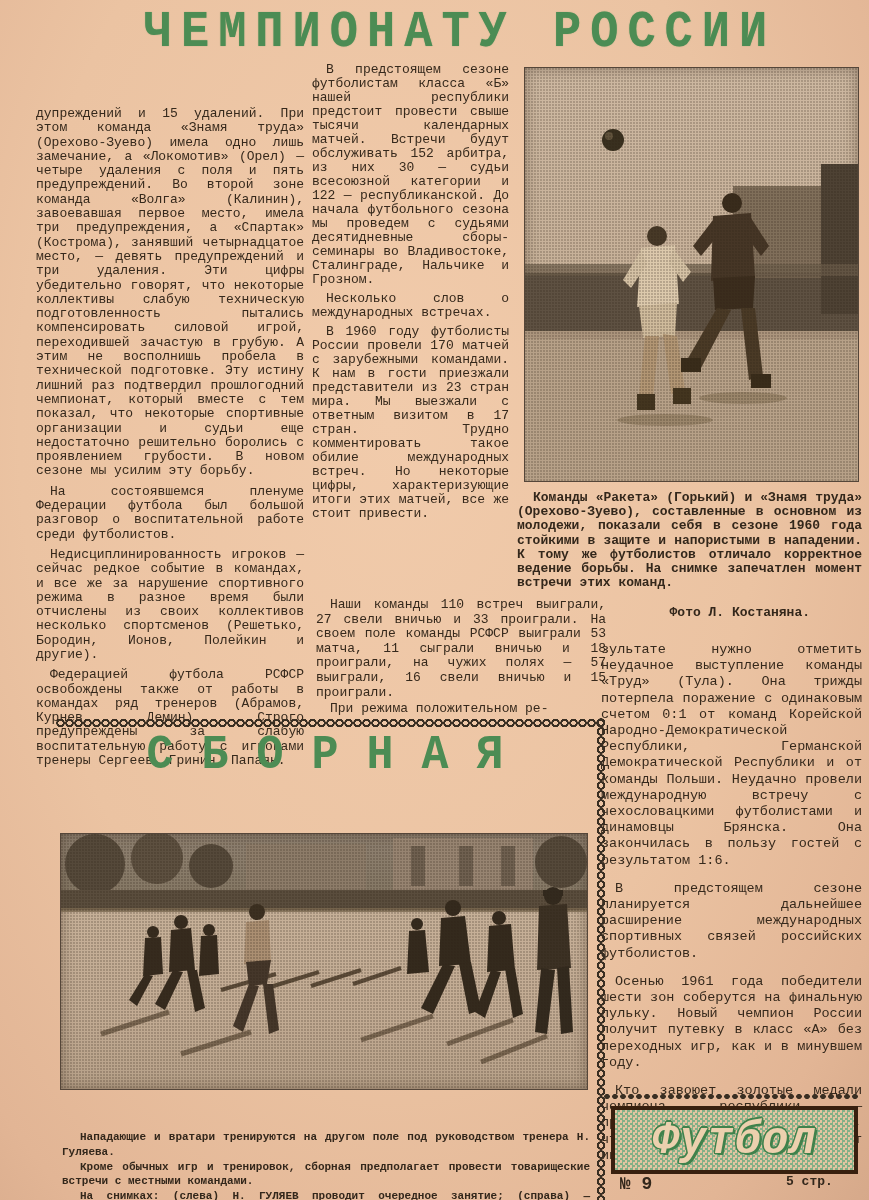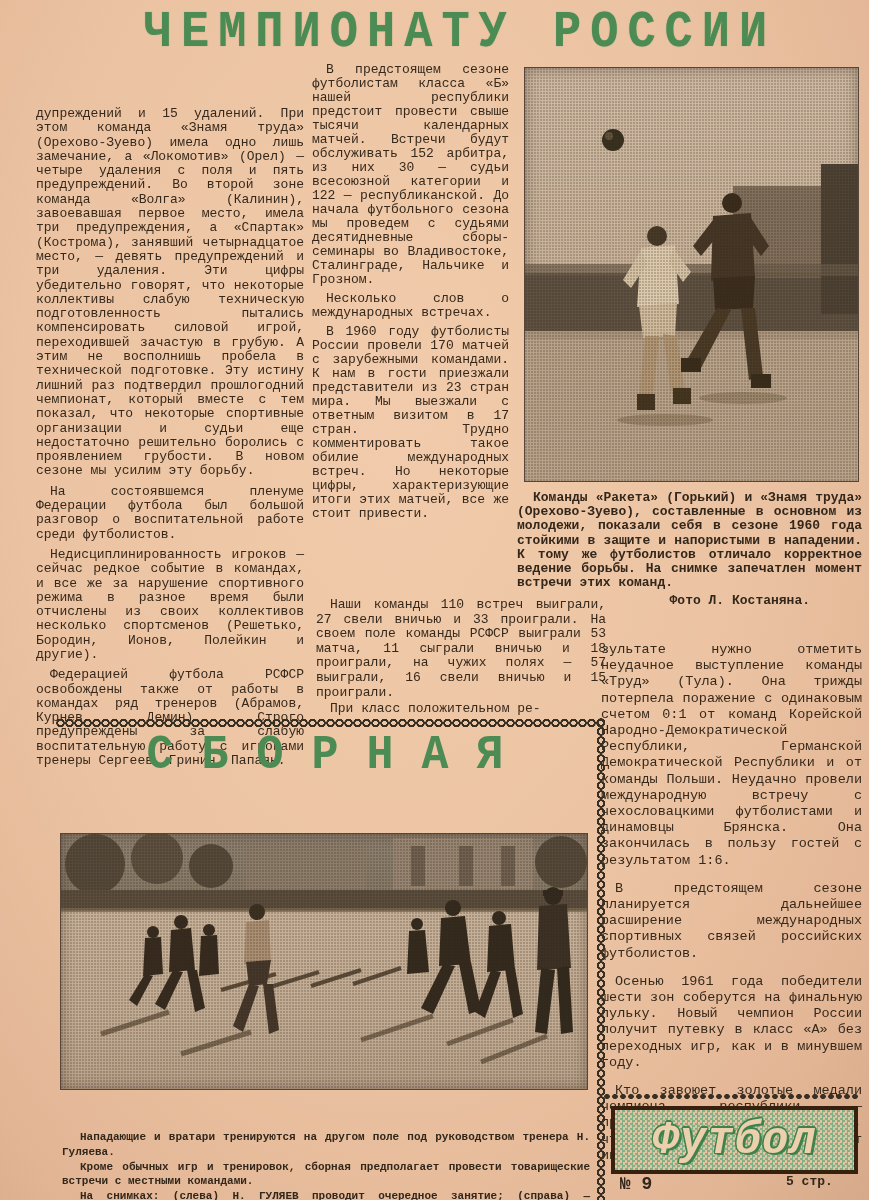--- a/index.html
+++ b/index.html
@@ -34,21 +34,21 @@
     background-size:3px 3px;}
   .photo1{left:524px;top:67px;width:333px;height:413px;
     background:linear-gradient(#cdb8a1 0%, #c7b199 48%, #c2ab93 52%, #baa48c 66%, #b49e86 100%);}
   .photo2{left:60px;top:833px;width:526px;height:255px;
     background:linear-gradient(#8f8171 0%, #867966 21%, #c6b098 31%, #c2ab93 70%, #b7a189 100%);}
   .photo svg{position:absolute;inset:0;}
   
   .caption{position:absolute;font-weight:bold;font-size:13px;line-height:14.2px;text-align:justify;color:#33271b;}
   .caption1{left:517px;top:491px;width:345px;}
   .caption1 p{margin:0;text-indent:16px;}
-  .caption1 .credit{text-align:right;padding-right:52px;margin-top:4px;text-indent:0;}
+  .caption1 .credit{text-align:right;padding-right:52px;margin-top:16px;text-indent:0;}
   .caption2{left:62px;top:1130px;width:528px;font-size:11px;line-height:14.8px;}
   .caption2 p{margin:0;text-indent:18px;}
   .caption2 .credit{text-align:right;padding-right:28px;text-indent:0;}
   
   .rings-h{position:absolute;height:10px;background-repeat:repeat-x;background-size:9px 10px;
     background-image:radial-gradient(circle at 4.5px 5px, rgba(0,0,0,0) 2.1px, #3a2f23 2.2px 4.1px, rgba(0,0,0,0) 4.4px);}
   .rings-v{position:absolute;width:10px;background-repeat:repeat-y;background-size:10px 9px;
     background-image:radial-gradient(circle at 5px 4.5px, rgba(0,0,0,0) 2.1px, #3a2f23 2.2px 4.1px, rgba(0,0,0,0) 4.4px);}
   .frame-top{left:56px;top:718px;width:549px;}
   .frame-right{left:596px;top:718px;height:482px;}
@@ -92,21 +92,21 @@
   </div>
 
   <div class="col col2a">
     <p>В предстоящем сезоне футболистам класса «Б» нашей республики предстоит провести свыше тысячи календарных матчей. Встречи будут обслуживать 152 арбитра, из них 30 — судьи всесоюзной категории и 122 — республиканской. До начала футбольного сезона мы проведем с судьями десятидневные сборы-семинары во Владивостоке, Сталинграде, Нальчике и Грозном.</p>
     <p>Несколько слов о международных встречах.</p>
     <p>В 1960 году футболисты России провели 170 матчей с зарубежными командами. К нам в гости приезжали представители из 23 стран мира. Мы выезжали с ответным визитом в 17 стран. Трудно комментировать такое обилие международных встреч. Но некоторые цифры, характеризующие итоги этих матчей, все же стоит привести.</p>
   </div>
 
   <div class="col col2b">
     <p>Наши команды 110 встреч выиграли, 27 свели вничью и 33 проиграли. На своем поле команды РСФСР выиграли 53 матча, 11 сыграли вничью и 18 проиграли, на чужих полях — 57 выиграли, 16 свели вничью и 15 проиграли.</p>
-    <p>При класс положительном ре-</p>
+    <p>При режима положительном ре-</p>
   </div>
 
   <div class="photo photo1">
     <svg width="333" height="413" viewBox="0 0 333 413">
 
       <rect x="0" y="205" width="333" height="58" fill="#5e5142"></rect>
       <rect x="208" y="118" width="125" height="92" fill="#73634f" opacity=".85"></rect>
       <rect x="296" y="96" width="37" height="150" fill="#4e4234"></rect>
       <rect x="0" y="196" width="333" height="12" fill="#6b5c4a" opacity=".7"></rect>
 

